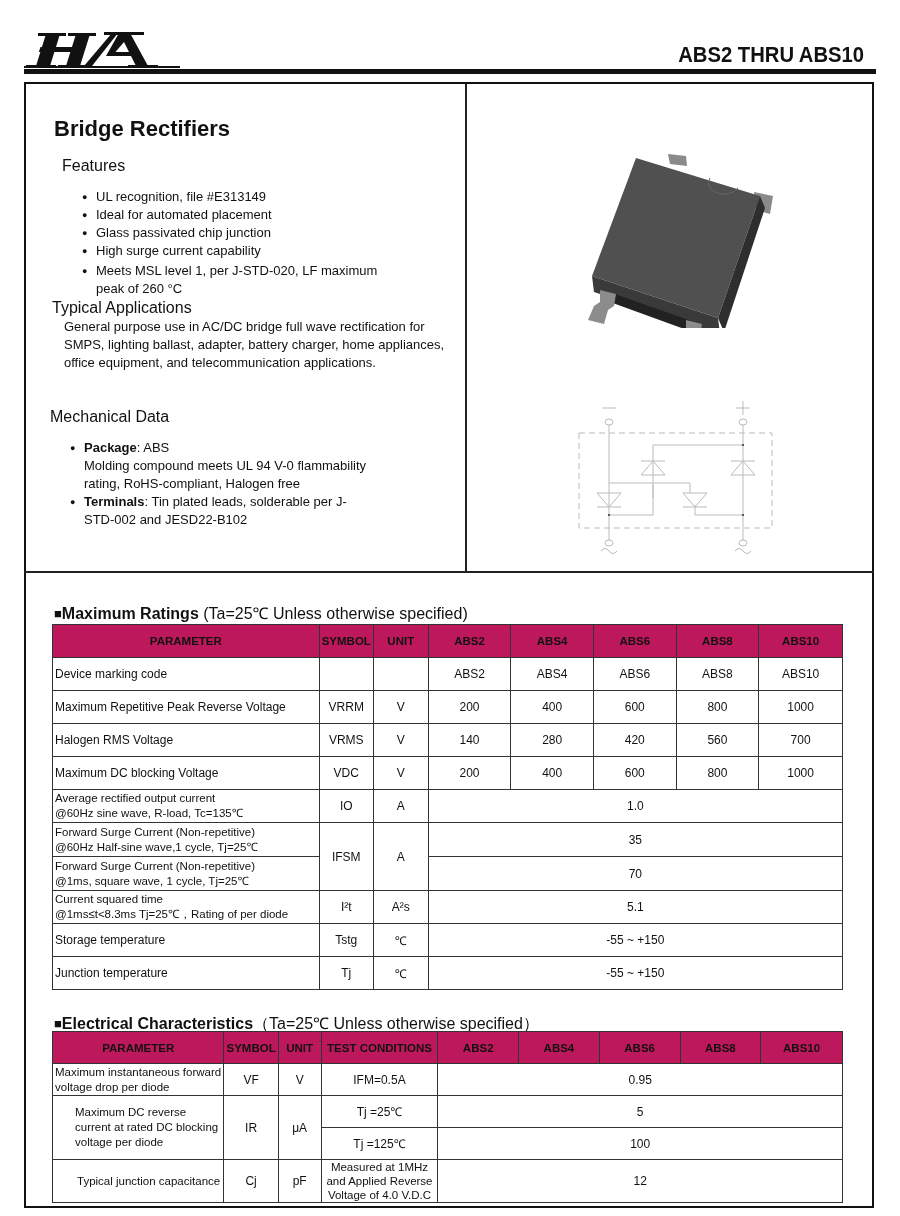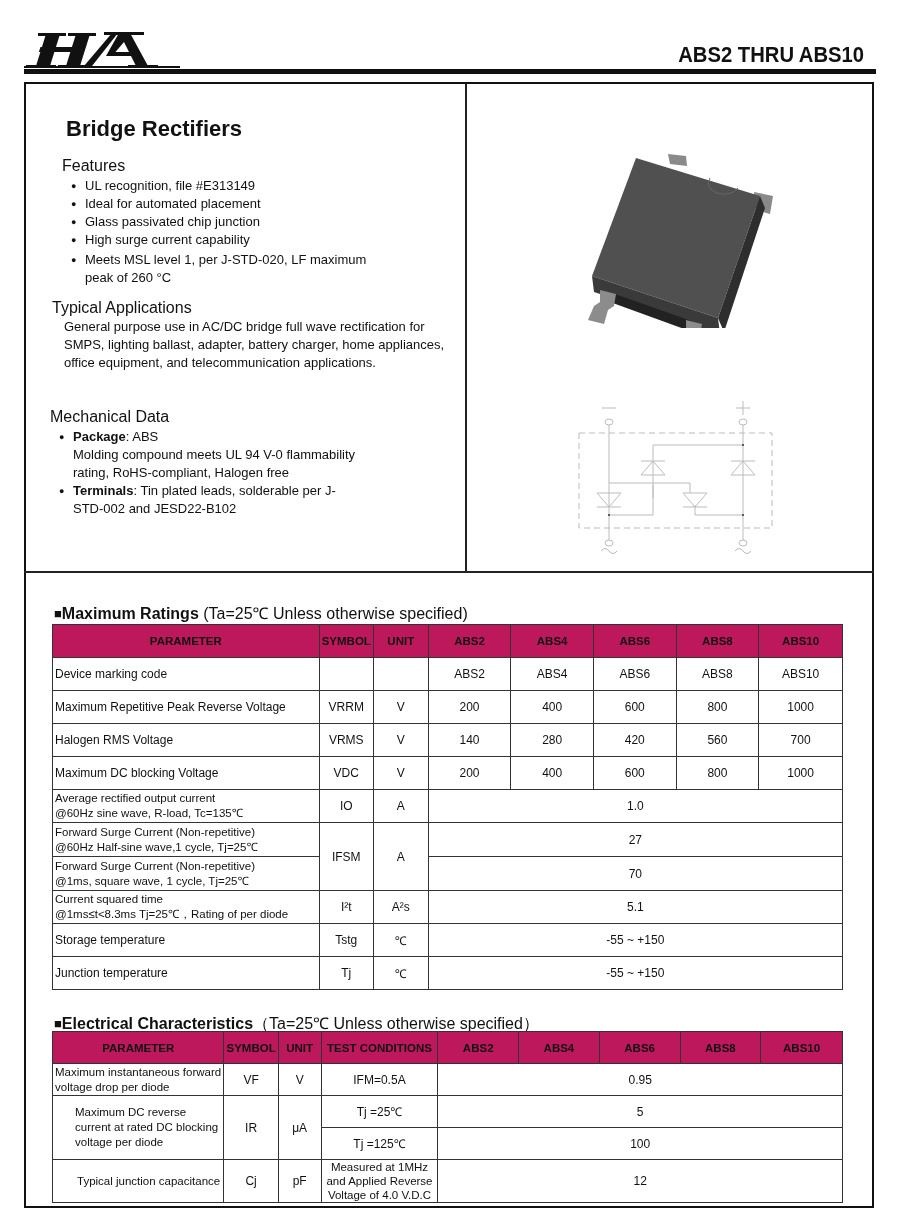--- a/index.html
+++ b/index.html
@@ -8,24 +8,24 @@
   
   #logo{left:24px;top:30px;width:150px;height:42px;}
   #doc-title{right:36px;top:42px;font-size:22px;font-weight:bold;letter-spacing:0px;transform:scaleX(0.92);transform-origin:right center;}
   #header-rule{left:24px;top:69px;width:852px;height:5px;background:#111;}
   #logo-underline{left:24px;top:66px;width:156px;height:2px;background:#111;}
   
   #frame{left:24px;top:82px;width:850px;height:1126px;border:2px solid #111;box-sizing:border-box;}
   #top-divider-v{left:465px;top:84px;width:2px;height:489px;background:#222;}
   #top-divider-h{left:24px;top:571px;width:850px;height:2px;background:#222;}
   
-  #main-title{left:54px;top:116px;font-size:22px;font-weight:bold;margin-left:12px;}
+  #main-title{left:54px;top:116px;font-size:22px;font-weight:bold;}
   .h2{font-size:16px;font-weight:normal;}
   .body{font-size:13px;line-height:18px;}
-  .bullet-list{list-style:none;margin:1px;padding:0;}
+  .bullet-list{list-style:none;margin:12px;padding:0;}
   .bullet-list li{position:relative;padding-left:14px;font-size:13px;line-height:18px;}
   .bullet-list li::before{content:"\25CF";position:absolute;left:0;top:0;font-size:9px;}
   #features-h{left:62px;top:157px;}
   #features-list{left:70px;top:176px;width:330px;}
   #features-list li.multi{margin-top:2px;}
   #apps-h{left:52px;top:299px;}
   #apps-text{left:64px;top:318px;width:390px;}
   #mech-h{left:50px;top:408px;}
   #mech-list{left:58px;top:427px;width:330px;}
   #mech-list li{padding-left:14px;}
@@ -232,21 +232,21 @@
   <tr style="height:33px">
     <td class="left small"><span>Average rectified output current</span><br><span>@60Hz sine wave, R-load, Tc=135℃</span></td>
     <td class="sym">IO</td>
     <td>A</td>
     <td colspan="5">1.0</td>
   </tr>
   <tr style="height:34px">
     <td class="left small"><span>Forward Surge Current (Non-repetitive)</span><br><span>@60Hz Half-sine wave,1 cycle, Tj=25℃</span></td>
     <td class="sym" rowspan="2">IFSM</td>
     <td rowspan="2">A</td>
-    <td colspan="5">27</td>
+    <td colspan="5">35</td>
   </tr>
   <tr style="height:34px">
     <td class="left small"><span>Forward Surge Current (Non-repetitive)</span><br><span>@1ms, square wave, 1 cycle, Tj=25℃</span></td>
     <td colspan="5">70</td>
   </tr>
   <tr style="height:33px">
     <td class="left small"><span>Current squared time</span><br><span>@1ms≤t&lt;8.3ms Tj=25℃，Rating of per diode</span></td>
     <td class="sym">I²t</td>
     <td>A²s</td>
     <td colspan="5">5.1</td>

